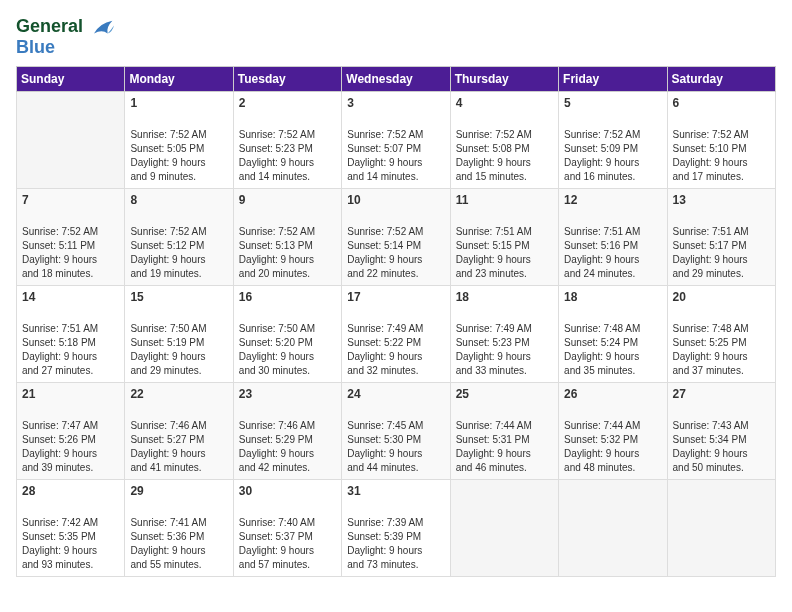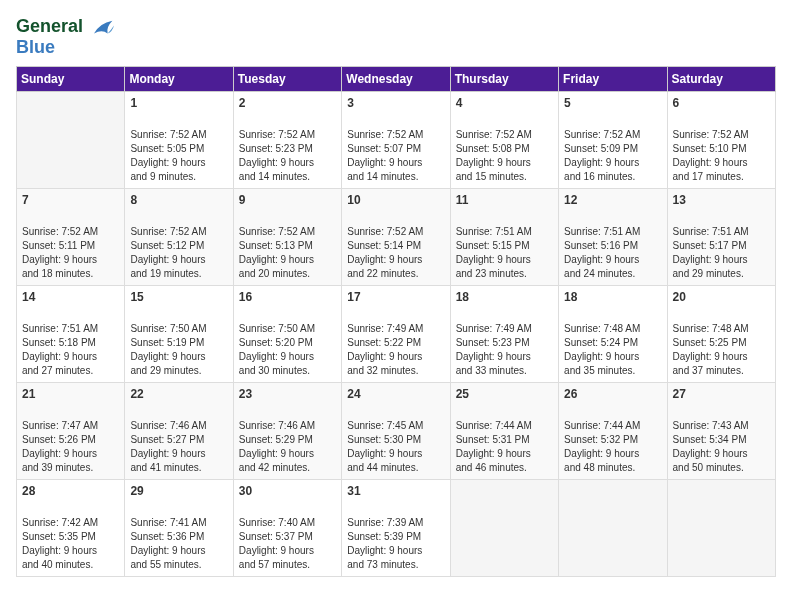--- a/index.html
+++ b/index.html
@@ -223,21 +223,21 @@
           <div class="day-info"><span>Sunrise: 7:44 AM</span><br><span>Sunset: 5:32 PM</span><br><span>Daylight: 9 hours</span><br><span>and 48 minutes.</span></div>
         </td>
         <td>
           <span class="day-number">27</span>
           <div class="day-info"><span>Sunrise: 7:43 AM</span><br><span>Sunset: 5:34 PM</span><br><span>Daylight: 9 hours</span><br><span>and 50 minutes.</span></div>
         </td>
       </tr>
       <tr>
         <td>
           <span class="day-number">28</span>
-          <div class="day-info"><span>Sunrise: 7:42 AM</span><br><span>Sunset: 5:35 PM</span><br><span>Daylight: 9 hours</span><br><span>and 40 minutes.</span></div>
+          <div class="day-info"><span>Sunrise: 7:42 AM</span><br><span>Sunset: 5:35 PM</span><br><span>Daylight: 9 hours</span><br><span>and 93 minutes.</span></div>
         </td>
         <td>
           <span class="day-number">29</span>
           <div class="day-info"><span>Sunrise: 7:41 AM</span><br><span>Sunset: 5:36 PM</span><br><span>Daylight: 9 hours</span><br><span>and 55 minutes.</span></div>
         </td>
         <td>
           <span class="day-number">30</span>
           <div class="day-info"><span>Sunrise: 7:40 AM</span><br><span>Sunset: 5:37 PM</span><br><span>Daylight: 9 hours</span><br><span>and 57 minutes.</span></div>
         </td>
         <td>

